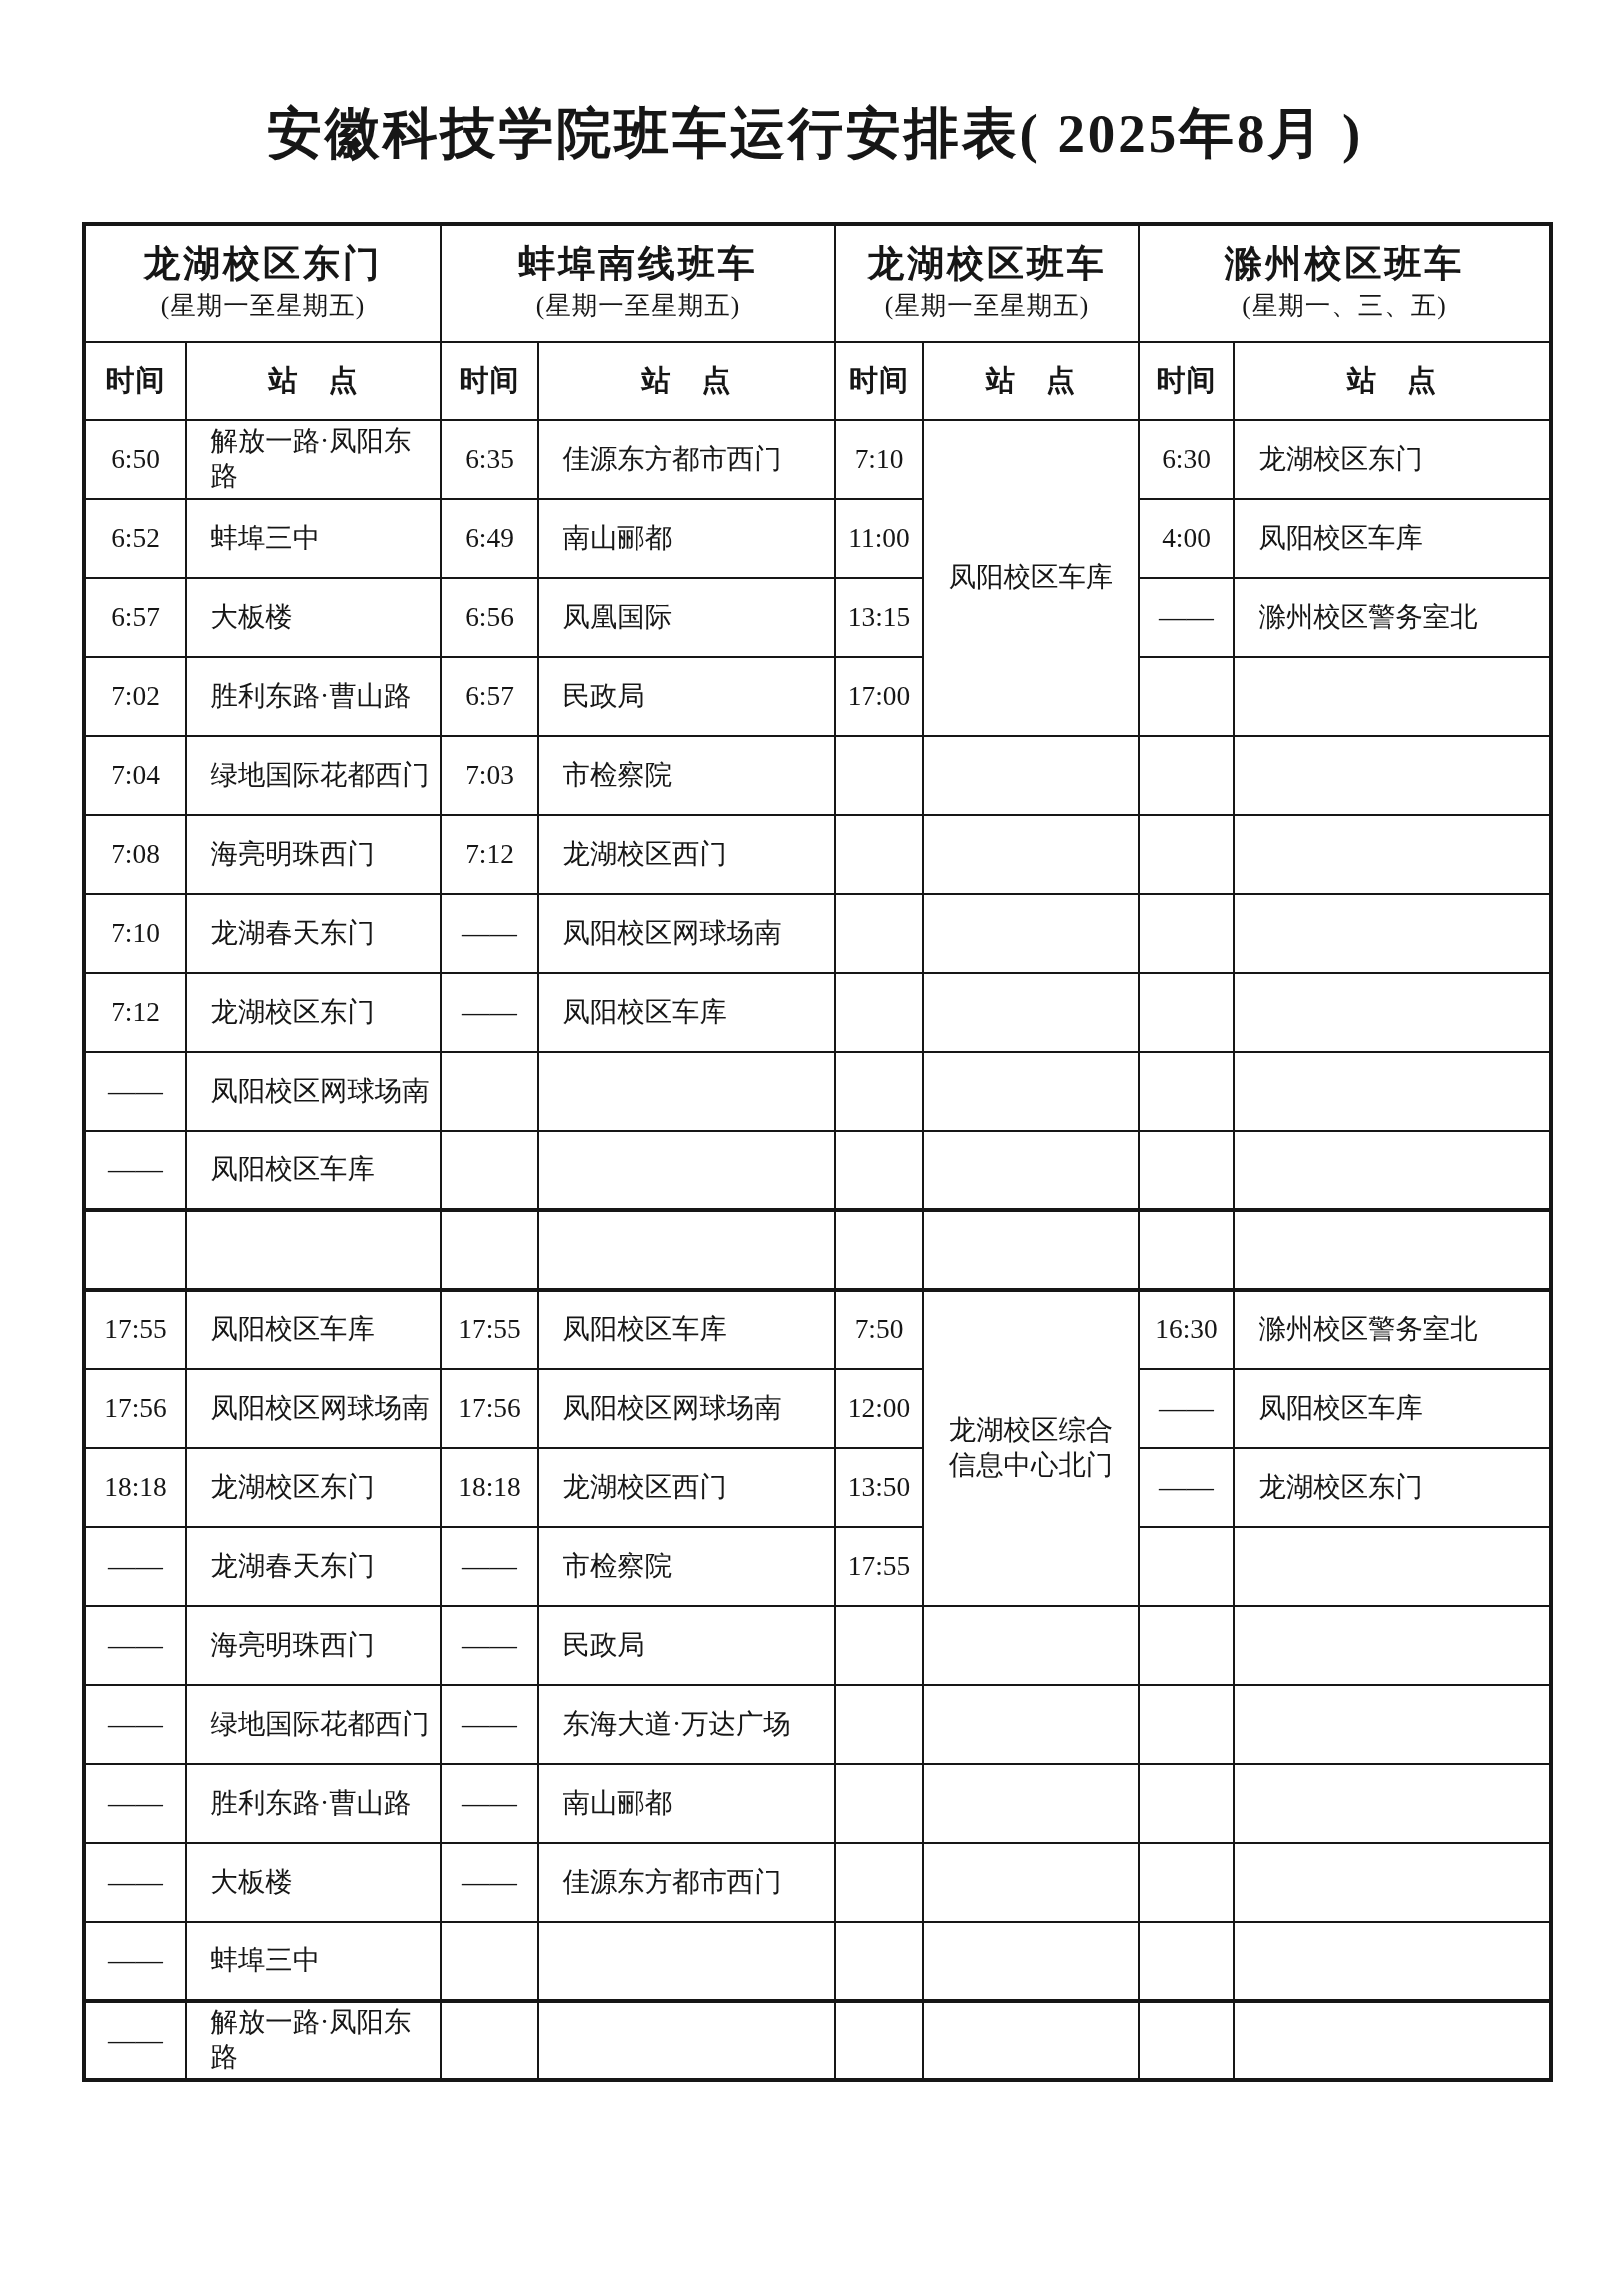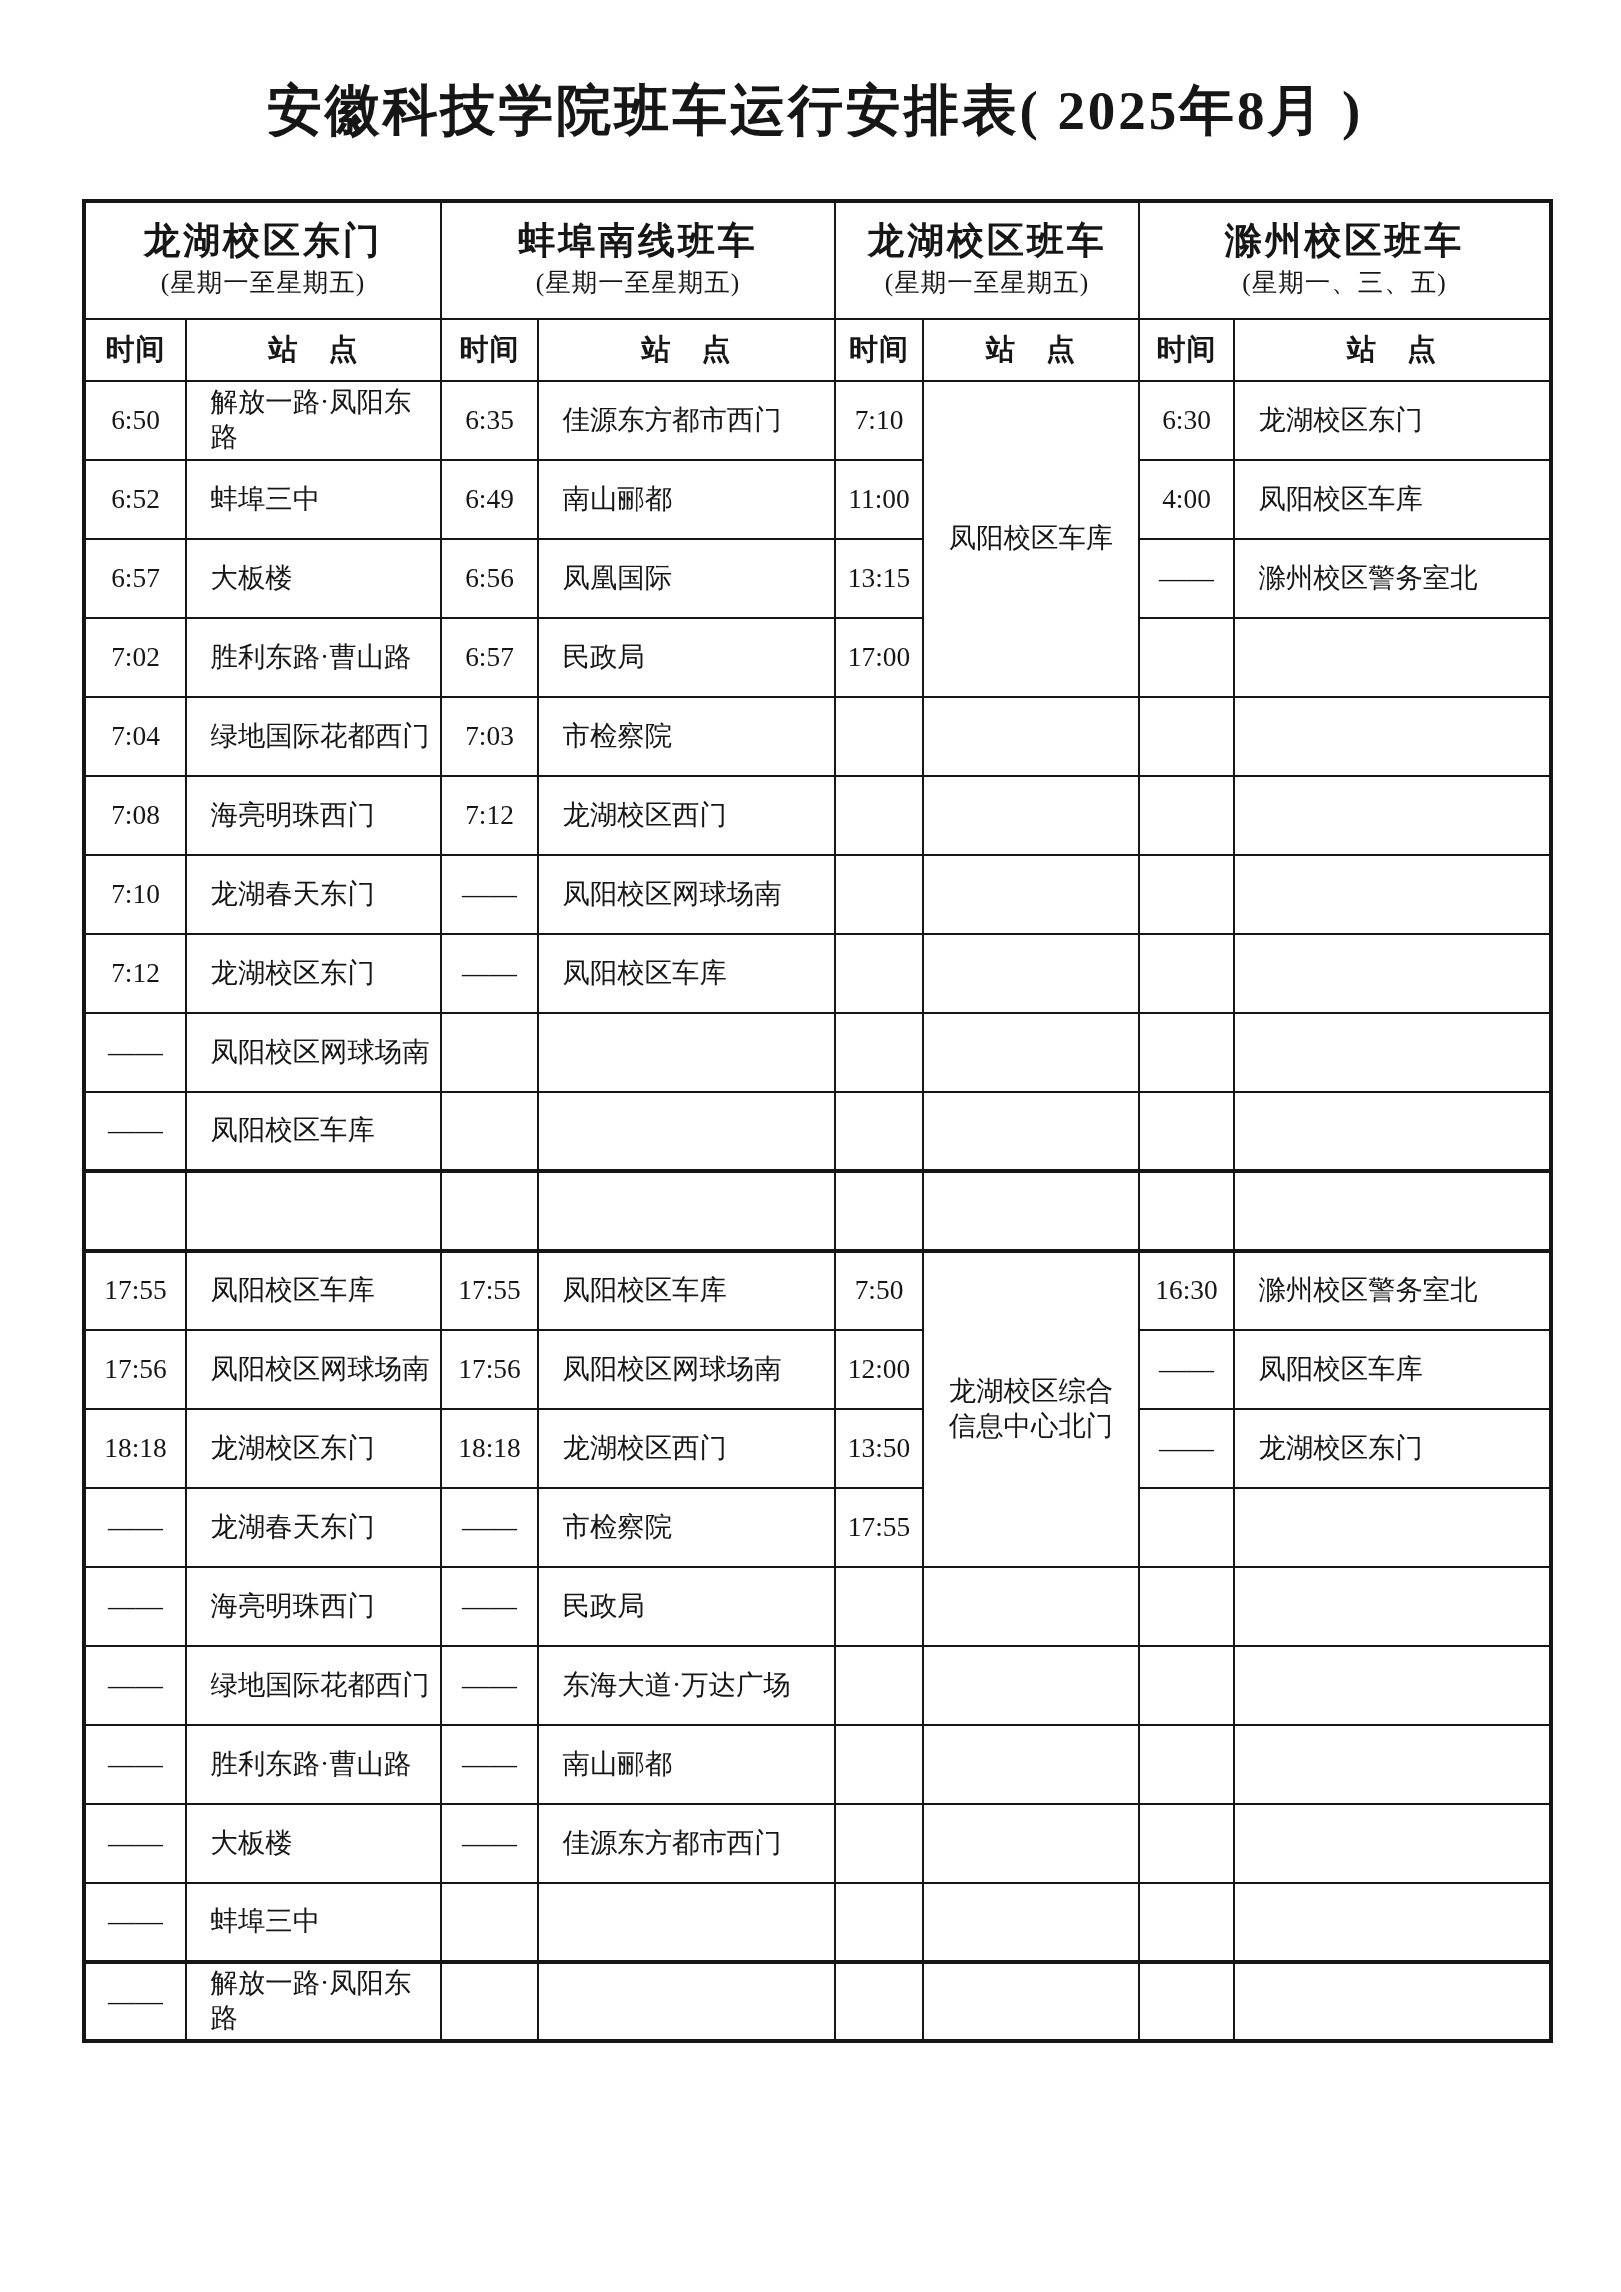--- a/index.html
+++ b/index.html
@@ -9,21 +9,21 @@
     width: 1621px;
     height: 2293px;
     overflow: hidden;
     font-family: "Liberation Serif", "DejaVu Serif", serif;
     color: #161616;
   }
   .page {
     width: 1621px;
     height: 2293px;
     box-sizing: border-box;
-    padding-top: 81px;
+    padding-top: 104px;
   }
   .doc-title {
     width: 1466px;
     margin: 0 0 57px 82px;
     text-align: center;
     font-size: 55px;
     font-weight: bold;
     letter-spacing: 2.9px;
     line-height: 1.1;
     white-space: nowrap;
@@ -47,21 +47,21 @@
     font-weight: bold;
     letter-spacing: 2.9px;
     line-height: 1.15;
   }
   .group-note {
     font-size: 25.5px;
     font-weight: normal;
     letter-spacing: 1px;
     margin-top: 3px;
   }
-  tr.sub-row { height: 62px; }
+  tr.sub-row { height: 78px; }
   tr.sub-row th {
     font-size: 29px;
     font-weight: bold;
     text-align: center;
     letter-spacing: 1px;
   }
   tbody tr { height: 79px; }
   tbody tr.separator-row { height: 80px; }
   td.time {
     text-align: center;

